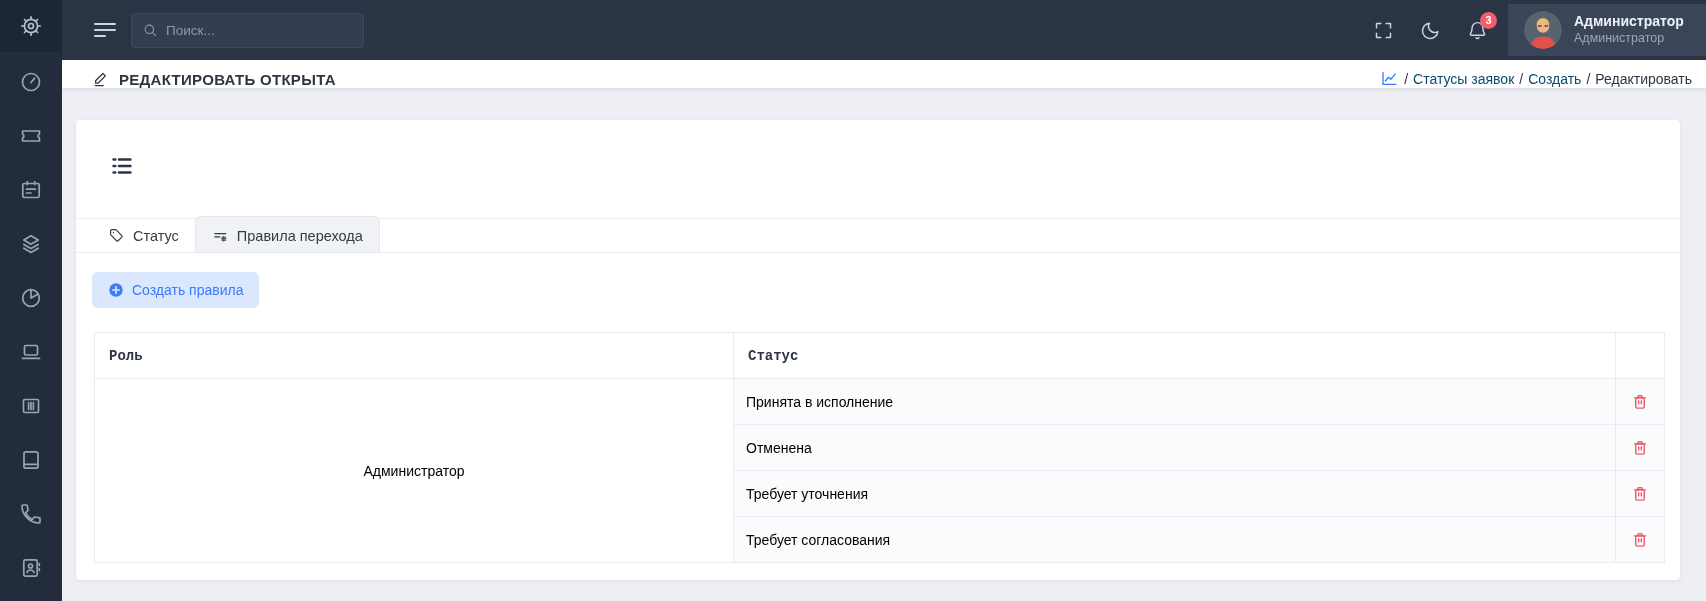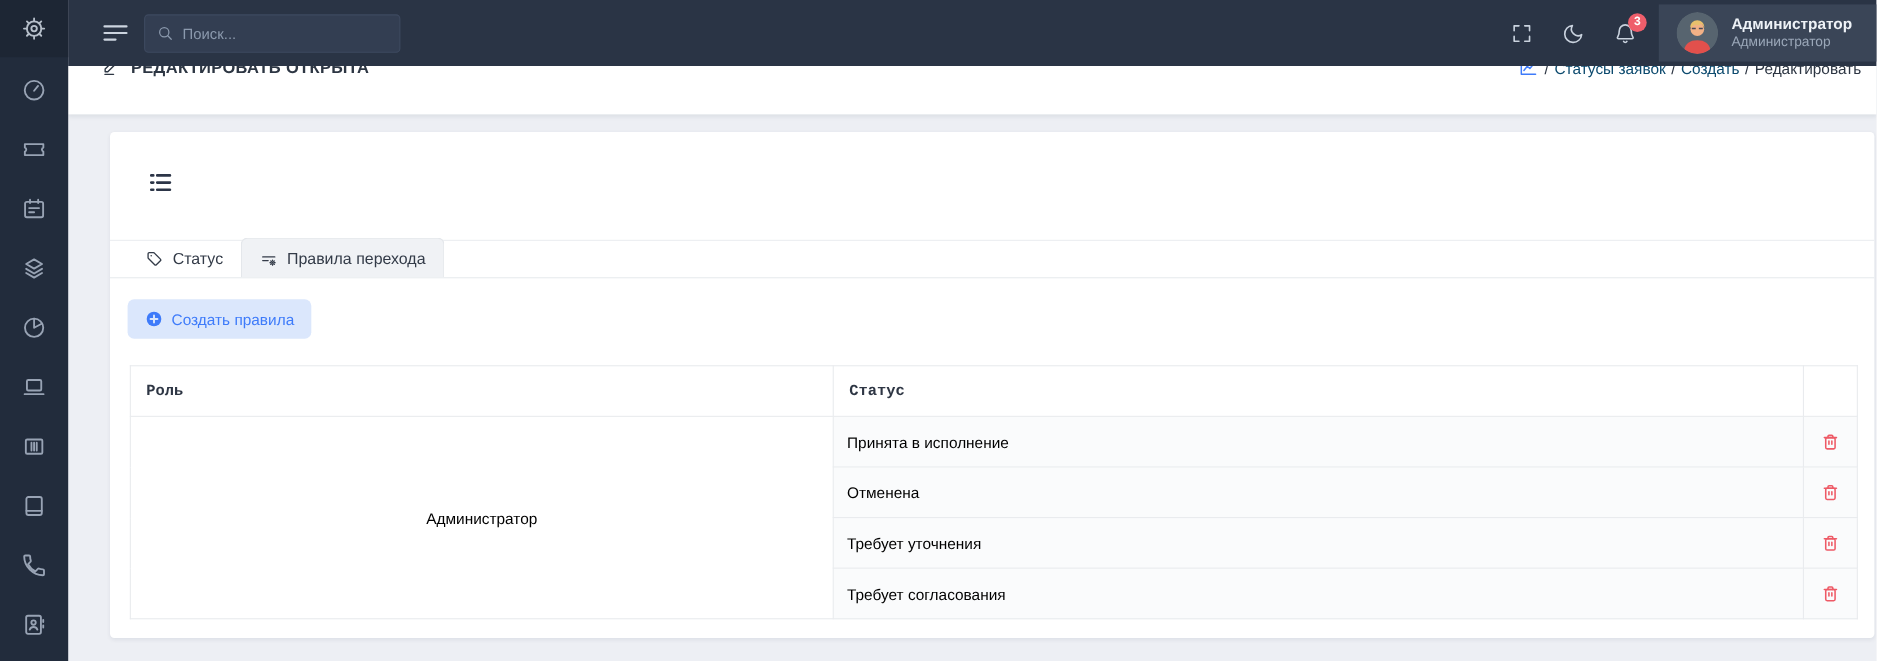--- a/index.html
+++ b/index.html
@@ -26,31 +26,31 @@
   .tb-ic { width:21px; height:21px; cursor:pointer; position:relative; display:block; }
   .bell-wrap { position:relative; }
   .badge { position:absolute; top:-8px; right:-9px; min-width:17px; height:17px; border-radius:9px; background:#ef5e6b; color:#fff; font-size:11px; font-weight:bold; display:flex; align-items:center; justify-content:center; padding:0 4px; }
   .user { width:198px; height:52px; background:#3a4557; display:flex; align-items:center; padding-left:16px; gap:12px; cursor:pointer; }
   .avatar { width:38px; height:38px; border-radius:50%; overflow:hidden; flex:none; }
   .user-text { display:flex; flex-direction:column; line-height:1.25; }
   .user-name { font-size:14px; font-weight:bold; color:#eef2f7; }
   .user-role { font-size:12.5px; color:#9aa7b8; }
 
   
-  .subheader { position:absolute; left:62px; right:0; top:52px; height:52px; background:#fff; box-shadow:0 2px 4px rgba(18,33,56,.08); display:flex; align-items:flex-start; justify-content:space-between; padding:0 14px 0 30px; z-index:3; }
+  .subheader { position:absolute; left:62px; right:0; top:36px; height:52px; background:#fff; box-shadow:0 2px 4px rgba(18,33,56,.08); display:flex; align-items:flex-end; justify-content:space-between; padding:0 14px 0 30px; z-index:3; }
   .ph-left { display:flex; align-items:center; gap:9px; color:#2d3643; }
   .page-title { font-size:15px; font-weight:bold; letter-spacing:.3px; color:#2d3643; }
   .breadcrumb { display:flex; align-items:center; font-size:14px; color:#2d3643; }
   .breadcrumb .bc-ic { width:19px; height:19px; color:#3e7bfa; display:block; }
   .breadcrumb .sep { margin:0 5px; color:#2d3643; }
   .breadcrumb a { color:#0c4a6e; text-decoration:none; cursor:pointer; }
   .breadcrumb .current { color:#2d3643; }
 
   
-  .card { position:absolute; left:100px; top:120px; width:1604px; height:460px; background:#fff; border-radius:4px; box-shadow:0 1px 4px rgba(21,34,50,.07); }
+  .card { position:absolute; left:76px; top:120px; width:1604px; height:460px; background:#fff; border-radius:4px; box-shadow:0 1px 4px rgba(21,34,50,.07); }
   .list-ic { position:absolute; left:33px; top:33px; width:26px; height:26px; color:#2c3547; cursor:pointer; display:block; }
 
   .tabbar { position:absolute; left:0; right:0; top:98px; height:35px; border-top:1px solid #eceef1; border-bottom:1px solid #e8ebee; display:flex; align-items:stretch; padding-left:16px; }
   .tab { display:flex; align-items:center; gap:8px; padding:0 16px; font-size:14.5px; color:#333b48; cursor:pointer; white-space:nowrap; }
   .tab .ic { width:17px; height:17px; display:block; }
   .tab.active { background:#f0f2f5; border:1px solid #e4e7eb; border-bottom:none; border-radius:6px 6px 0 0; margin-top:-3px; padding-top:3px; }
 
   .create-btn { position:absolute; left:16px; top:152px; height:36px; padding:0 16px; background:#dbe7fc; color:#3e7bfa; border:none; border-radius:6px; font-size:14px; font-family:inherit; display:flex; align-items:center; gap:8px; cursor:pointer; }
   .create-btn .ic { width:16px; height:16px; display:block; }
 

